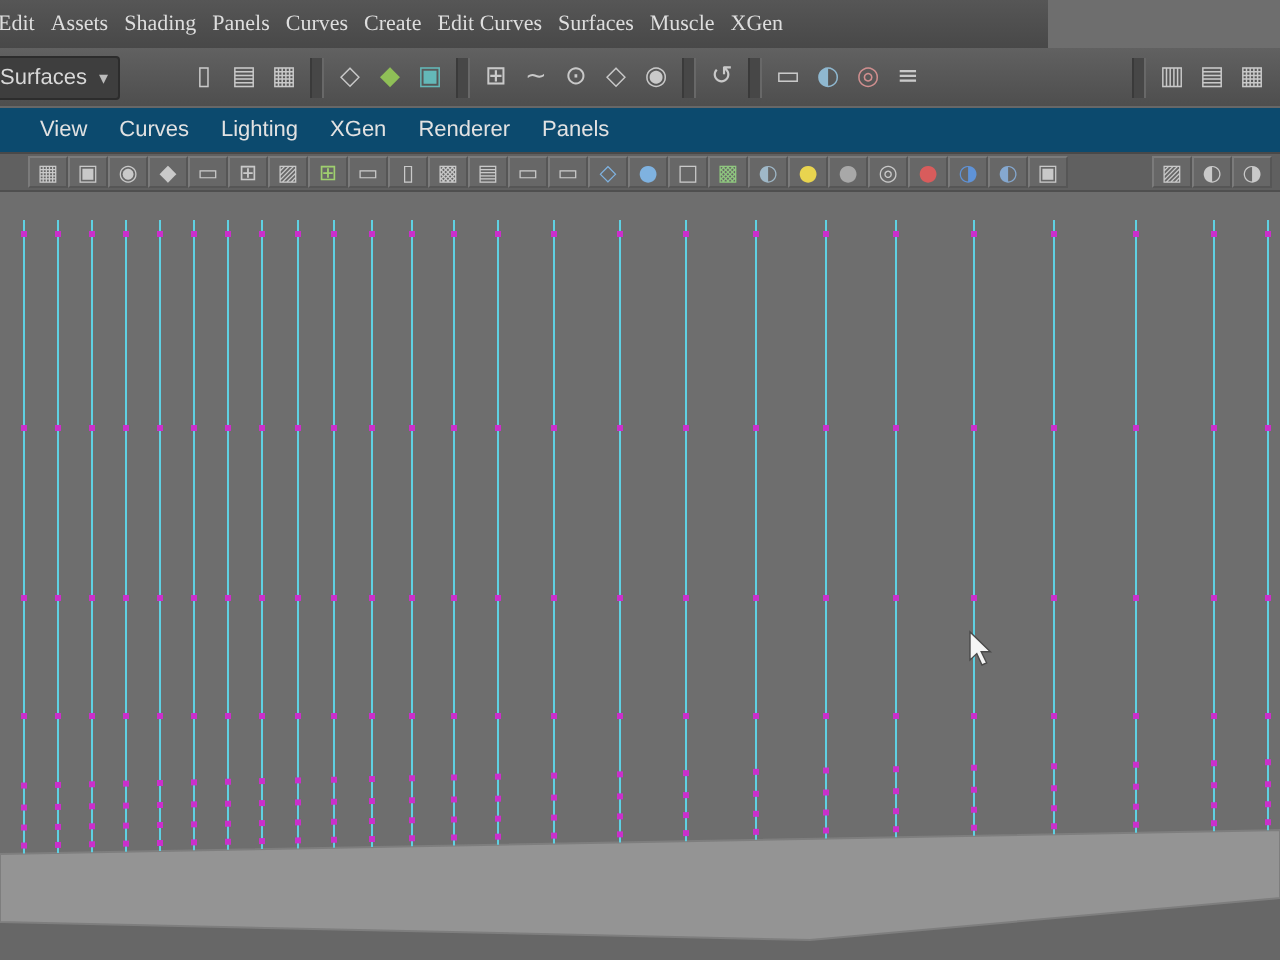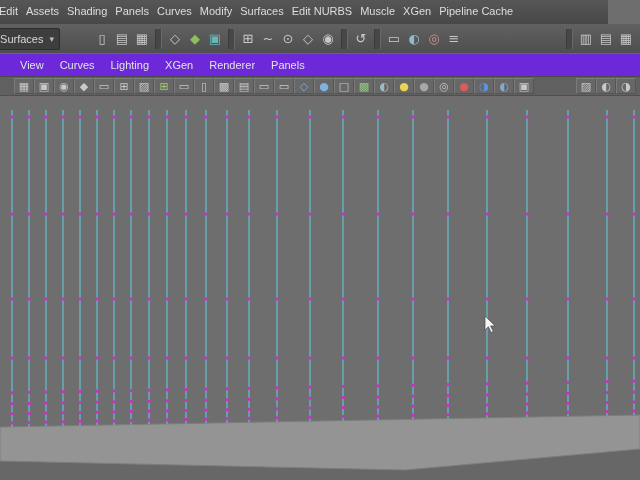--- a/index.html
+++ b/index.html
@@ -1,22 +1,22 @@
 <!DOCTYPE html>
 <html><head>
 <meta charset="utf-8">
 <style>
   html,body{margin:0;padding:0;width:640px;height:480px;overflow:hidden;
     background:#6e6e6e;font-family:"Liberation Sans",sans-serif;}
   #app{position:relative;width:640px;height:480px;}
 
   
-  .menubar{position:absolute;top:0;left:0;width:608px;height:24px;
+  .menubar{position:absolute;top:0;left:0;width:524px;height:24px;
     background:linear-gradient(#565656,#484848);border-bottom:1px solid #3a3a3a;
-    display:flex;align-items:flex-start;}
+    display:flex;align-items:flex-end;font-family:Liberation Serif, serif;}
   .menu-items{display:flex;margin-left:-5px;}
   .menu-item{color:#dedede;font-size:11px;line-height:23px;padding:0 4px;
     white-space:nowrap;cursor:default;}
 
   
   .statusline{position:absolute;top:24px;left:0;width:640px;height:29px;
     background:linear-gradient(#616161,#4e4e4e);border-bottom:1px solid #424242;
     display:flex;align-items:center;}
   .menuset{margin-left:-56px;width:104px;height:20px;background:#3e3e3e;
     border:1px solid #2c2c2c;border-radius:2px;display:flex;align-items:center;
@@ -25,21 +25,21 @@
   .sl-icons{display:flex;align-items:center;padding-left:32px;padding-right:4px;
     flex:1;height:100%;}
   .icon-btn{width:20px;height:22px;display:flex;align-items:center;justify-content:center;
     font-family:"DejaVu Sans",sans-serif;font-size:13px;color:#c9c9c9;flex:none;cursor:default;}
   .divider{width:5px;height:20px;background:#474747;border-left:1px solid #3a3a3a;
     border-right:1px solid #686868;margin:0 3px;flex:none;}
   .right-start{margin-left:auto;}
 
   
   .panelmenu{position:absolute;top:53px;left:0;width:640px;height:24px;
-    background:#6d28d9;border-top:1px solid #676767;border-bottom:1px solid #494949;
+    background:#0c4a6e;border-top:1px solid #676767;border-bottom:1px solid #494949;
     display:flex;align-items:center;padding-left:12px;box-sizing:border-box;}
   .panelmenu-item{color:#e2e2e2;font-size:11px;padding:0 8px;cursor:default;}
 
   
   .paneltoolbar{position:absolute;top:77px;left:0;width:640px;height:19px;
     background:#606060;border-bottom:1px solid #4f4f4f;display:flex;align-items:center;
     padding-left:14px;padding-right:4px;box-sizing:border-box;}
   .ptb-btn{width:20px;height:16px;background:#676767;border:1px solid #565656;
     border-top-color:#7b7b7b;border-left-color:#7b7b7b;box-sizing:border-box;
     display:flex;align-items:center;justify-content:center;
@@ -54,26 +54,25 @@
 
 <div id="app">
 
   <div class="menubar">
     <div class="menu-items" id="menu-items">
         <span class="menu-item">Edit</span>
         <span class="menu-item">Assets</span>
         <span class="menu-item">Shading</span>
         <span class="menu-item">Panels</span>
         <span class="menu-item">Curves</span>
-        <span class="menu-item">Modify</span>
+        <span class="menu-item">Create</span>
+        <span class="menu-item">Edit Curves</span>
         <span class="menu-item">Surfaces</span>
-        <span class="menu-item">Edit NURBS</span>
         <span class="menu-item">Muscle</span>
         <span class="menu-item">XGen</span>
-        <span class="menu-item">Pipeline Cache</span>
       </div>
   </div>
 
   <div class="statusline">
     <div class="menuset">
       <span>Surfaces</span>
       <span class="arrow">▾</span>
     </div>
     <div class="sl-icons" id="status-icons">
         <div class="icon-btn">▯</div>

